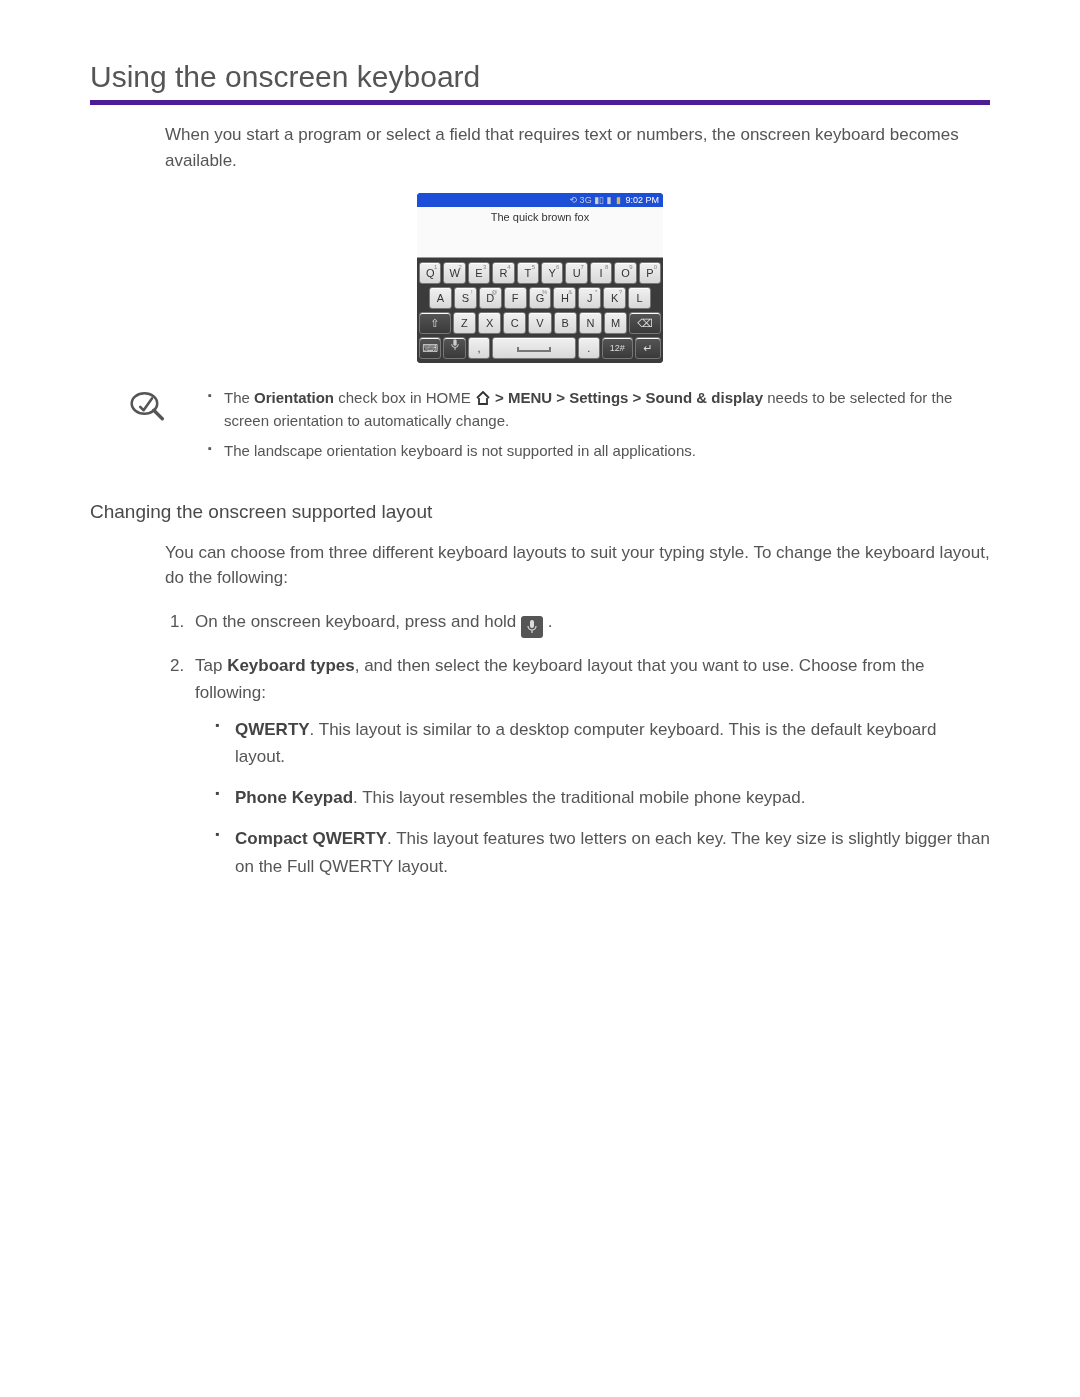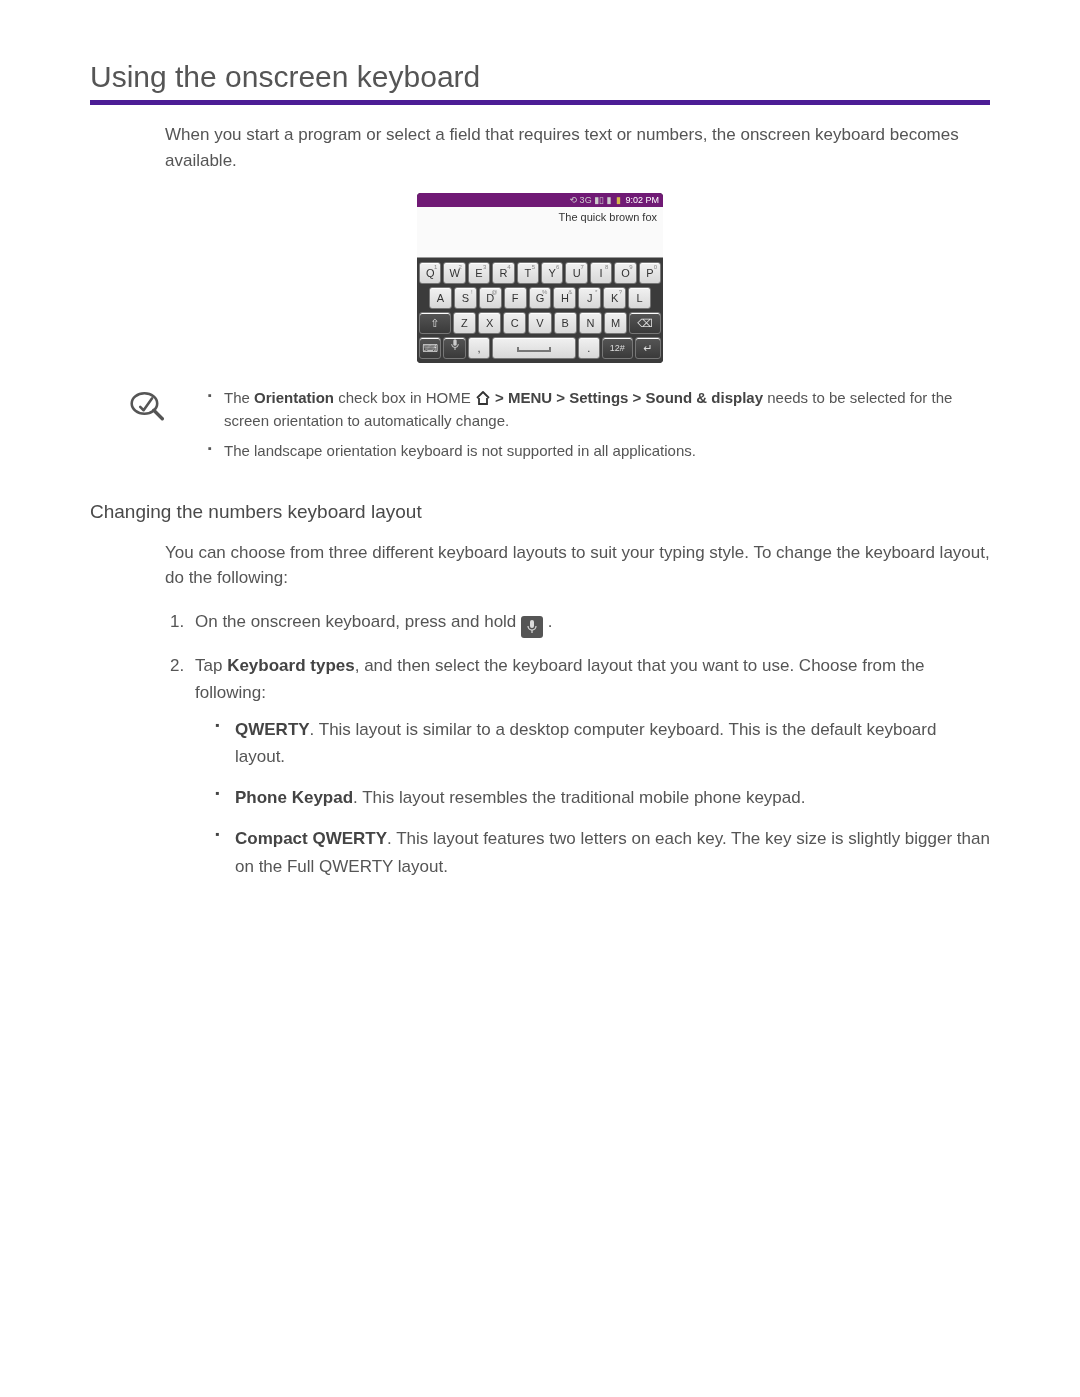--- a/index.html
+++ b/index.html
@@ -46,37 +46,37 @@
   }
   .phone {
     display: inline-block;
     width: 246px;
     background: #222;
     border-radius: 4px;
     overflow: hidden;
     font-family: Arial, sans-serif;
   }
   .statusbar {
-    background: #701a75;
+    background: #1d4ed8;
     color: #ccc;
     font-size: 9px;
     height: 14px;
     line-height: 14px;
     text-align: right;
     padding: 0 4px;
   }
   .statusbar .time { color: #fff; margin-left: 2px; }
   .statusbar .batt { color: #d4b84a; margin-left: 2px; }
   .textbox {
     background: #fafafa;
     height: 42px;
     font-size: 11px;
     color: #333;
     padding: 4px 6px;
-    text-align: right;
+    text-align: center;
     border-bottom: 1px solid #999;
   }
   .kb {
     background: #3b3b3b;
     padding: 2px 1px;
   }
   .krow {
     display: flex;
     margin: 1px 0;
   }
@@ -288,21 +288,21 @@
       <li>
         <span>The </span><span class="b">Orientation</span><span> check box in HOME </span><span class="home-icon"><svg viewBox="0 0 16 16">
               <path d="M2 8 L8 2 L14 8" fill="none" stroke="#333" stroke-width="1.8" stroke-linejoin="round"></path>
               <path d="M4 8 V14 H12 V8" fill="none" stroke="#333" stroke-width="1.8"></path>
             </svg></span><span class="b"> &gt; MENU &gt; Settings &gt; Sound &amp; display</span><span> needs to be selected for the screen orientation to automatically change.</span>
       </li>
       <li>The landscape orientation keyboard is not supported in all applications.</li>
     </ul>
   </div>
 
-  <h3>Changing the numbers keyboard layout</h3>
+  <h3>Changing the onscreen supported layout</h3>
   <p class="body-text">You can choose from three different keyboard layouts to suit your typing style. To change the keyboard layout, do the following:</p>
 
   <ol class="steps">
     <li>
       <span>On the onscreen keyboard, press and hold </span><span class="mic-icon"><svg viewBox="0 0 12 16">
             <rect x="4" y="1" width="4" height="8" rx="2" fill="#ddd"></rect>
             <path d="M2 7a4 4 0 0 0 8 0" stroke="#ddd" fill="none" stroke-width="1.2"></path>
             <rect x="5.4" y="11" width="1.2" height="3" fill="#ddd"></rect>
           </svg></span><span> .</span>
     </li>

